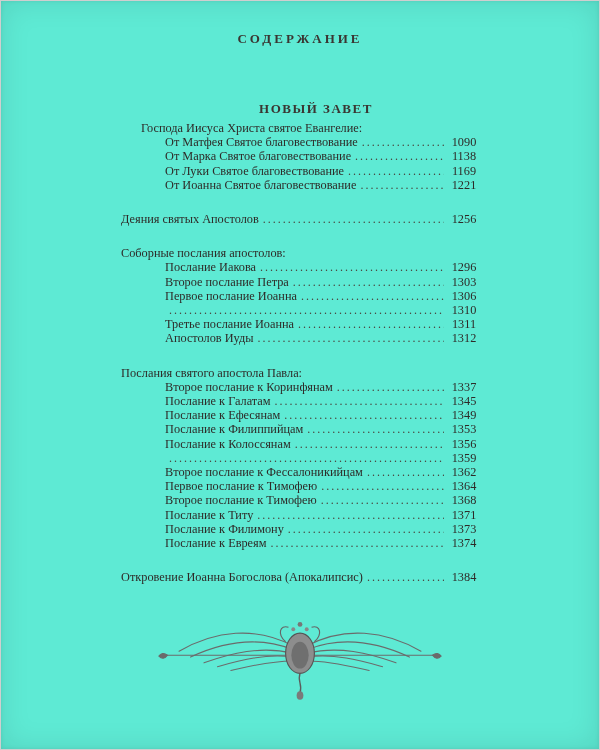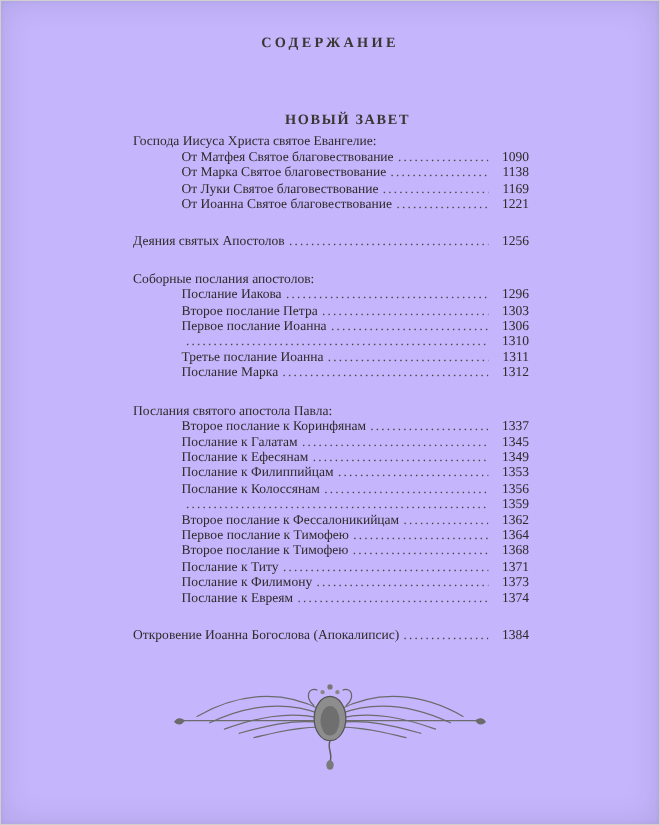--- a/index.html
+++ b/index.html
@@ -5,21 +5,21 @@
   html, body {
     margin: 0;
     padding: 0;
     background: #e9e9e9;
   }
   .page {
     position: relative;
     width: 600px;
     height: 750px;
     margin: 0 auto;
-    background: #c4b5fd;
+    background: #5eead4;
     font-family: "Liberation Serif", "DejaVu Serif", serif;
     color: #2e2b28;
     box-shadow: inset 0 0 30px rgba(0,0,0,0.10), inset 0 0 4px rgba(0,0,0,0.08);
     border: 1px solid #cfcfcf;
     box-sizing: border-box;
     overflow: hidden;
   }
   .page-header {
     position: absolute;
     top: 30px;
@@ -49,39 +49,39 @@
     right: 118px;
   }
   .toc-row {
     display: flex;
     align-items: baseline;
     line-height: 14.2px;
     font-size: 12.3px;
     color: #2e2b28;
   }
   .toc-row.lvl0 { margin-top: 20px; }
-  .toc-row.lvl0:first-child { margin-top: 0; }
+  .toc-row.lvl0:first-child { margin-top: 0; margin-left: 20px; }
   .toc-row.lvl1 { padding-left: 44px; }
   .toc-label { white-space: nowrap; }
   .toc-dots {
     flex: 1;
     overflow: hidden;
     height: 12px;
     margin: 0 3px 0 4px;
     white-space: nowrap;
   }
   .toc-dots::after {
     content: "....................................................................................................";
     letter-spacing: 2px;
     color: #4a463f;
     font-size: 12px;
   }
   .toc-page {
     width: 34px;
-    text-align: right;
+    text-align: center;
     white-space: nowrap;
   }
   .ornament {
     position: absolute;
     top: 610px;
     left: 50%;
     transform: translateX(-50%);
     width: 290px;
     height: 96px;
   }
@@ -147,21 +147,21 @@
       <div class="toc-row lvl1">
     <span class="toc-dots"></span>
     <span class="toc-page">1310</span>
   </div>
       <div class="toc-row lvl1">
     <span class="toc-label">Третье послание Иоанна</span>
     <span class="toc-dots"></span>
     <span class="toc-page">1311</span>
   </div>
       <div class="toc-row lvl1">
-    <span class="toc-label">Послание Марка</span>
+    <span class="toc-label">Апостолов Иуды</span>
     <span class="toc-dots"></span>
     <span class="toc-page">1312</span>
   </div>
       <div class="toc-row lvl0 no-page">
     <span class="toc-label">Послания святого апостола Павла:</span>
 
   </div>
       <div class="toc-row lvl1">
     <span class="toc-label">Второе послание к Коринфянам</span>
     <span class="toc-dots"></span>

